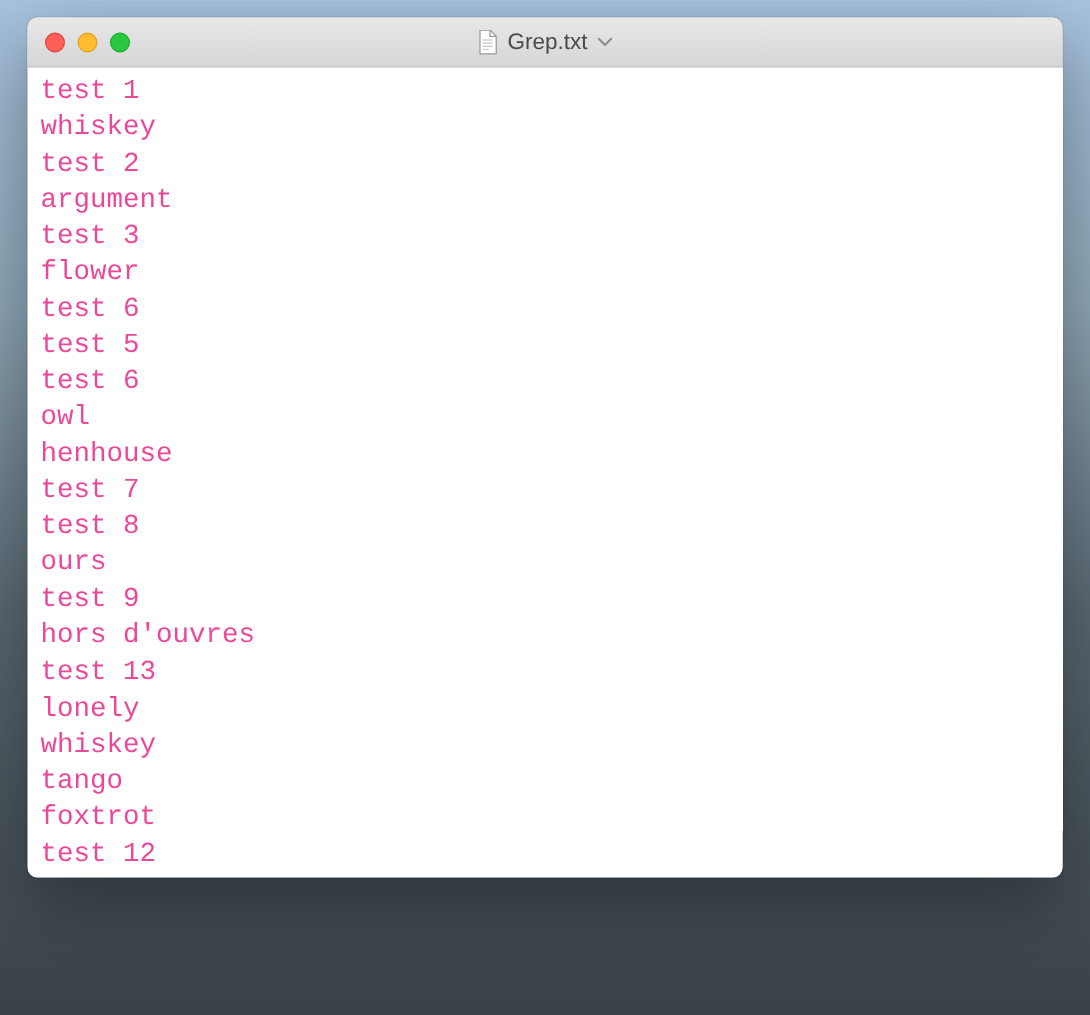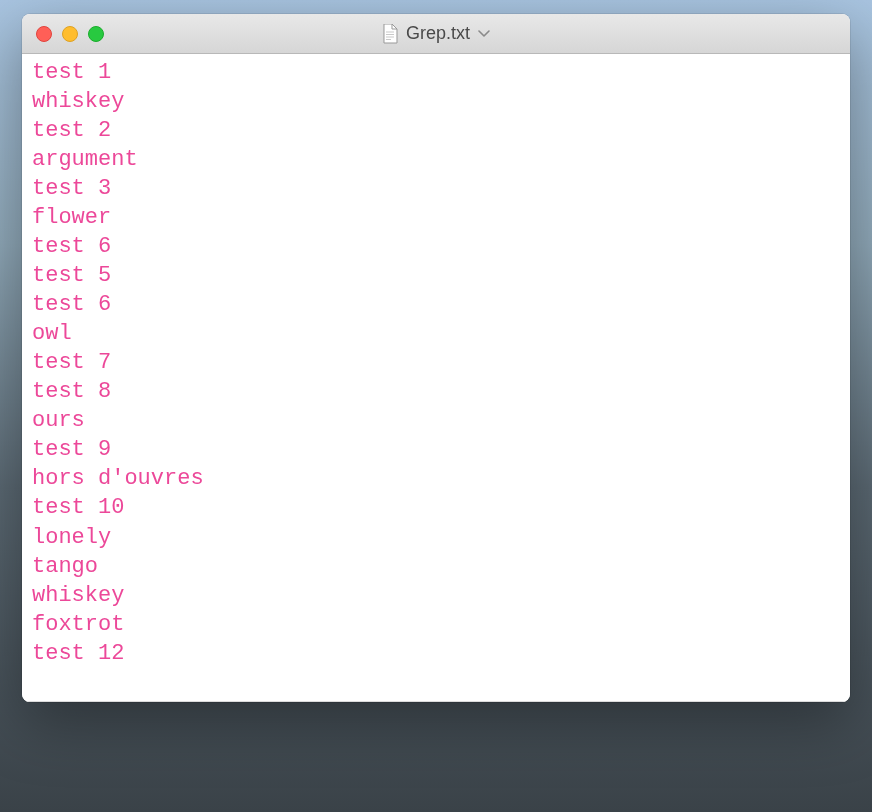--- a/index.html
+++ b/index.html
@@ -138,25 +138,26 @@
       <div class="text-line">test 1</div>
       <div class="text-line">whiskey</div>
       <div class="text-line">test 2</div>
       <div class="text-line">argument</div>
       <div class="text-line">test 3</div>
       <div class="text-line">flower</div>
       <div class="text-line">test 6</div>
       <div class="text-line">test 5</div>
       <div class="text-line">test 6</div>
       <div class="text-line">owl</div>
+      <div class="text-line">henhouse</div>
       <div class="text-line">test 7</div>
       <div class="text-line">test 8</div>
       <div class="text-line">ours</div>
       <div class="text-line">test 9</div>
       <div class="text-line">hors d'ouvres</div>
-      <div class="text-line">test 10</div>
+      <div class="text-line">test 13</div>
       <div class="text-line">lonely</div>
+      <div class="text-line">whiskey</div>
       <div class="text-line">tango</div>
-      <div class="text-line">whiskey</div>
       <div class="text-line">foxtrot</div>
       <div class="text-line">test 12</div>
     </div>
 </div>
 
 </body></html>

